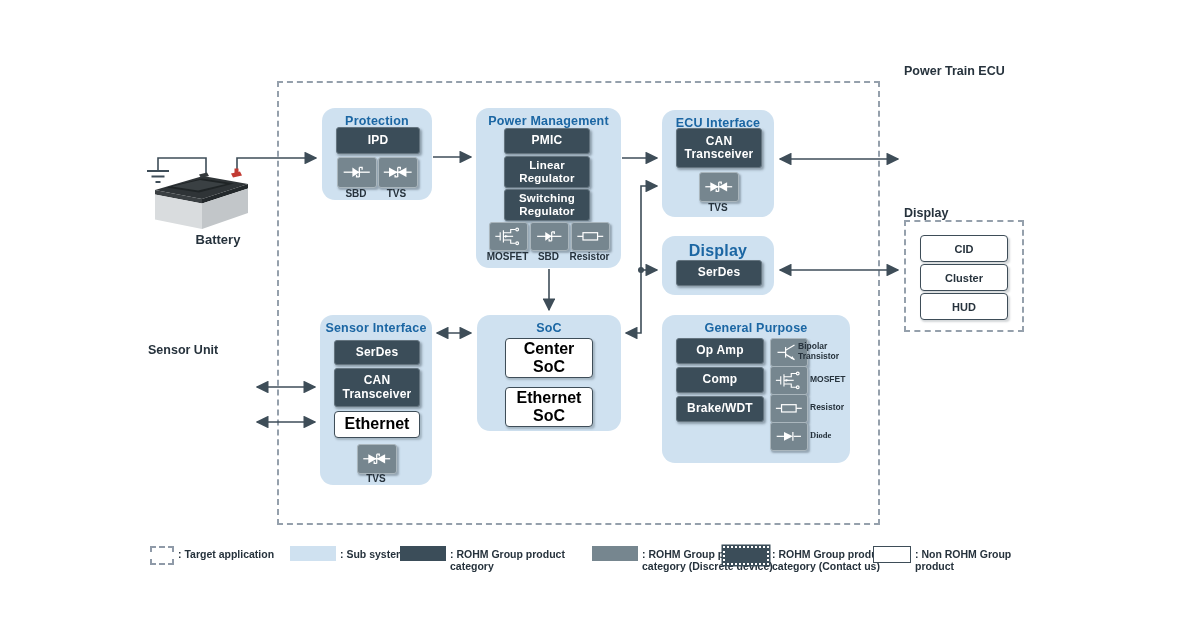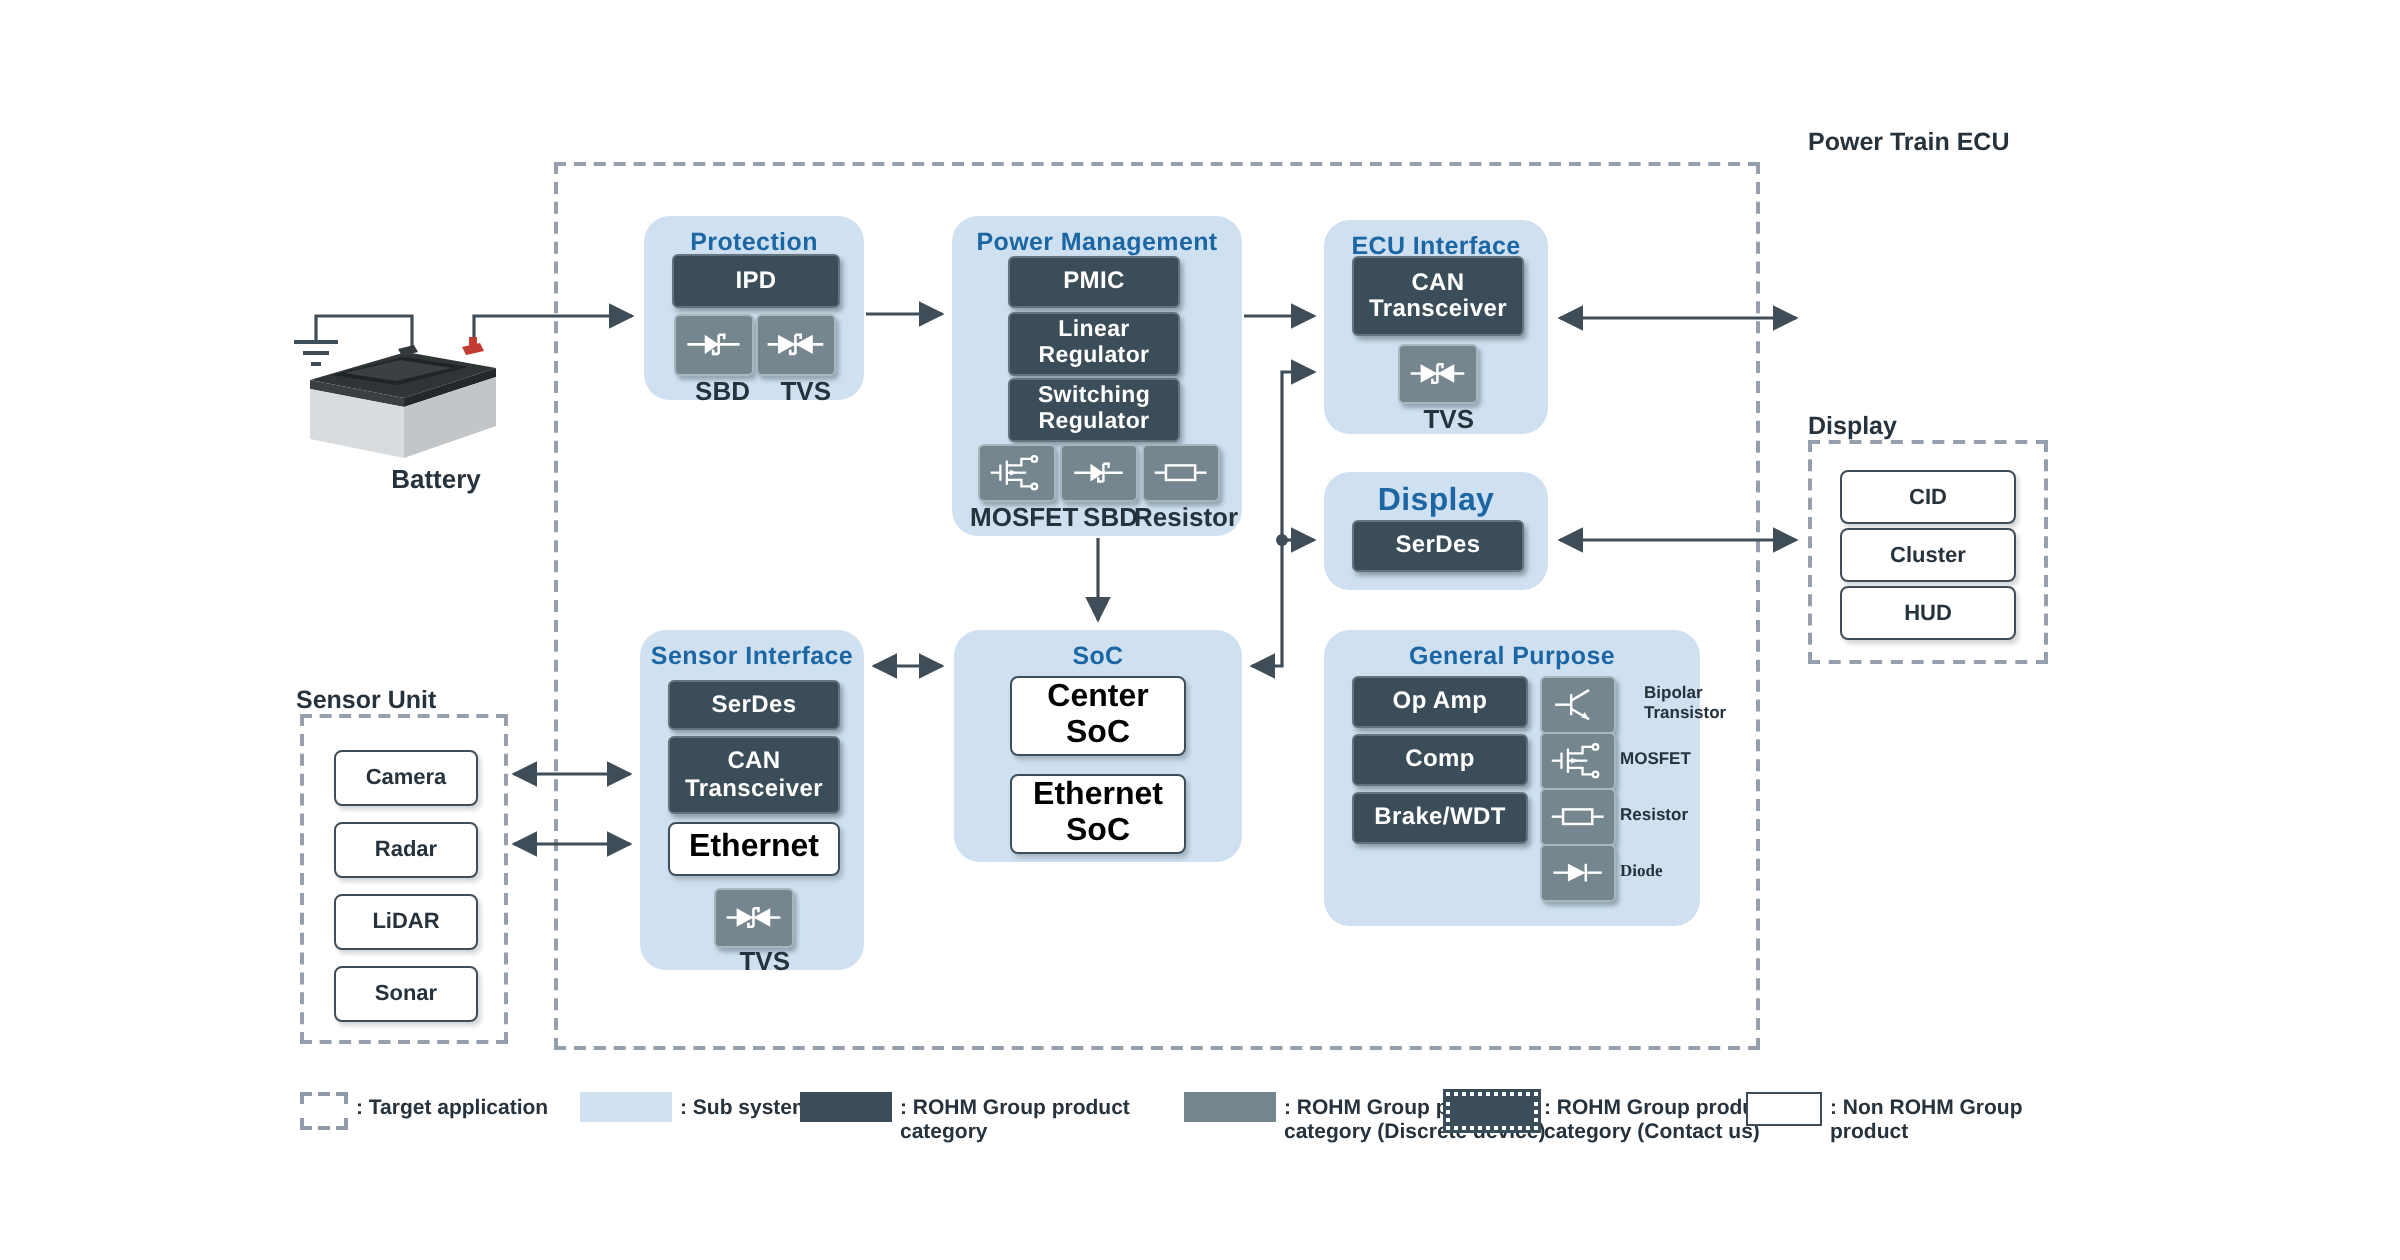--- a/index.html
+++ b/index.html
@@ -18,21 +18,21 @@
   
   .white-box{position:absolute;background:#fff;border:1.6px solid #3e4d58;border-radius:4px;
              box-shadow:1.5px 2px 2px rgba(40,55,65,.25);color:#000000;font-weight:bold;
              font-size:16px;line-height:1.15;display:flex;align-items:center;justify-content:center;
              text-align:center;z-index:2;}
   
   .icon-box{position:absolute;background:#76868f;border:1px solid #aab6bd;border-radius:3px;
             box-shadow:1.5px 2px 2px rgba(40,55,65,.35);display:flex;align-items:center;
             justify-content:center;z-index:2;}
   .icon-box svg{width:88%;height:84%;}
-  .icon-label{position:absolute;color:#26323c;font-size:13px;font-weight:bold;text-align:right;z-index:2;}
+  .icon-label{position:absolute;color:#26323c;font-size:10px;font-weight:bold;text-align:center;z-index:2;}
   .gp-icon-label{position:absolute;color:#26323c;font-size:8.5px;font-weight:bold;text-align:left;
                  display:flex;align-items:center;line-height:1.1;z-index:2;}
   
   .dashed-box{position:absolute;border:2px dashed #95a0ac;background:transparent;z-index:1;}
   .group-label{position:absolute;color:#26323c;font-size:12.5px;font-weight:bold;z-index:2;}
   .target-item{position:absolute;background:#fff;border:1.6px solid #3e4d58;border-radius:4px;
                box-shadow:1.5px 2px 2px rgba(40,55,65,.2);color:#26323c;font-weight:bold;
                font-size:11px;display:flex;align-items:center;justify-content:center;
                text-align:center;z-index:2;}
   
@@ -204,43 +204,37 @@
     <div class="icon-box" style="left:108px;top:79px;width:36px;height:27px;">
         <svg viewBox="0 0 36 28">
           <use href="#sym-resistor"></use>
         </svg>
       </div>
     <div class="icon-box" style="left:108px;top:107px;width:36px;height:27px;">
         <svg viewBox="0 0 36 28">
           <use href="#sym-diode"></use>
         </svg>
       </div>
-    <div class="gp-icon-label pre" style="left:160px;top:23px;width:40px;height:27px;">Bipolar
+    <div class="gp-icon-label pre" style="left:136px;top:23px;width:40px;height:27px;">Bipolar
 Transistor</div>
     <div class="gp-icon-label" style="left:148px;top:51px;width:40px;height:27px;">MOSFET</div>
     <div class="gp-icon-label" style="left:148px;top:79px;width:40px;height:27px;">Resistor</div>
     <div class="gp-icon-label" style="left:148px;top:107px;width:40px;height:27px;font-family:Liberation Serif, serif;">Diode</div>
   </div>
 
   <div class="group-label" style="left:904px;top:64px;">Power Train ECU</div>
 
   <div class="group-label" style="left:904px;top:206px;">Display</div>
   <div class="dashed-box" style="left:904px;top:220px;width:116px;height:108px;">
     <div class="target-item" style="left:14px;top:13px;width:86px;height:25px;">CID</div>
     <div class="target-item" style="left:14px;top:42px;width:86px;height:25px;">Cluster</div>
     <div class="target-item" style="left:14px;top:71px;width:86px;height:25px;">HUD</div>
   </div>
 
   <div class="group-label" style="left:148px;top:343px;">Sensor Unit</div>
-  <div class="dashed-box" style="left:150px;top:357px;width:100px;height:161px;">
-    <div class="target-item" style="left:15px;top:16px;width:70px;height:26px;">Camera</div>
-    <div class="target-item" style="left:15px;top:52px;width:70px;height:26px;">Radar</div>
-    <div class="target-item" style="left:15px;top:88px;width:70px;height:26px;">LiDAR</div>
-    <div class="target-item" style="left:15px;top:124px;width:70px;height:26px;">Sonar</div>
-  </div>
 
   <div class="group-label" style="left:183px;top:232px;width:70px;text-align:center;font-size:13px;">Battery</div>
 
   <div>
     <div class="legend-swatch sw-dashed" style="left:150px;top:546px;"></div>
     <div class="legend-text" style="left:178px;top:548px;">: Target application</div>
     <div class="legend-swatch sw-blue" style="left:290px;top:546px;"></div>
     <div class="legend-text" style="left:340px;top:548px;">: Sub system</div>
     <div class="legend-swatch sw-dark" style="left:400px;top:546px;"></div>
     <div class="legend-text pre" style="left:450px;top:548px;width:140px;">: ROHM Group product

